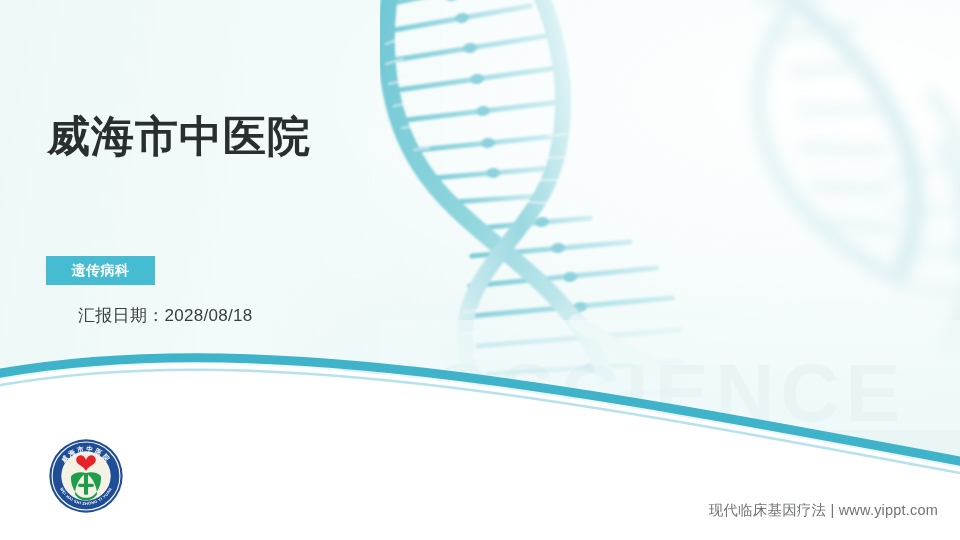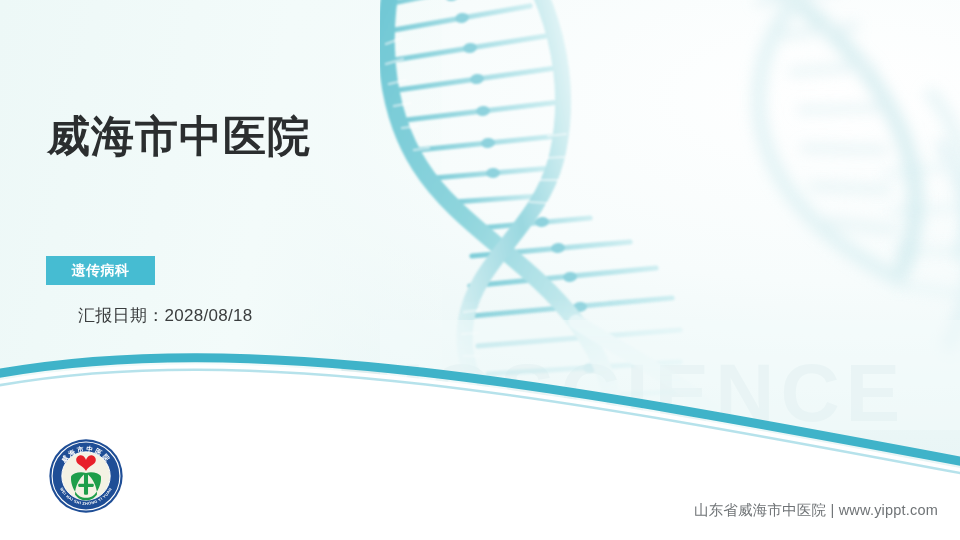--- a/index.html
+++ b/index.html
@@ -326,15 +326,15 @@
         <path d="M50 46 C 56 50, 62 58, 64 70 C 68 64, 70 56, 69 50 C 66 46, 58 44, 50 46 Z"></path>
         <rect x="47.4" y="46" width="5.2" height="28" rx="1.4"></rect>
         <rect x="40" y="60" width="20" height="4" rx="1.4"></rect>
         <path d="M36 70 C 40 76, 44 78, 50 78 C 56 78, 60 76, 64 70 L64 74 C 60 79, 56 81, 50 81 C 44 81, 40 79, 36 74 Z"></path>
       </g>
 
       <path d="M50 43.5 C 46 36, 38 35.5, 37.5 30 C 37 24.5, 43 21.5, 46.5 24.5 C 48.4 26.1, 49.5 28, 50 29.6 C 50.5 28, 51.6 26.1, 53.5 24.5 C 57 21.5, 63 24.5, 62.5 30 C 62 35.5, 54 36, 50 43.5 Z" fill="#e8202a"></path>
     </svg>
   </div>
 
-  <div class="footer">山东省威海市中医院 | www.yippt.com</div>
+  <div class="footer">现代临床基因疗法 | www.yippt.com</div>
 
 </div>
 
 </body></html>

